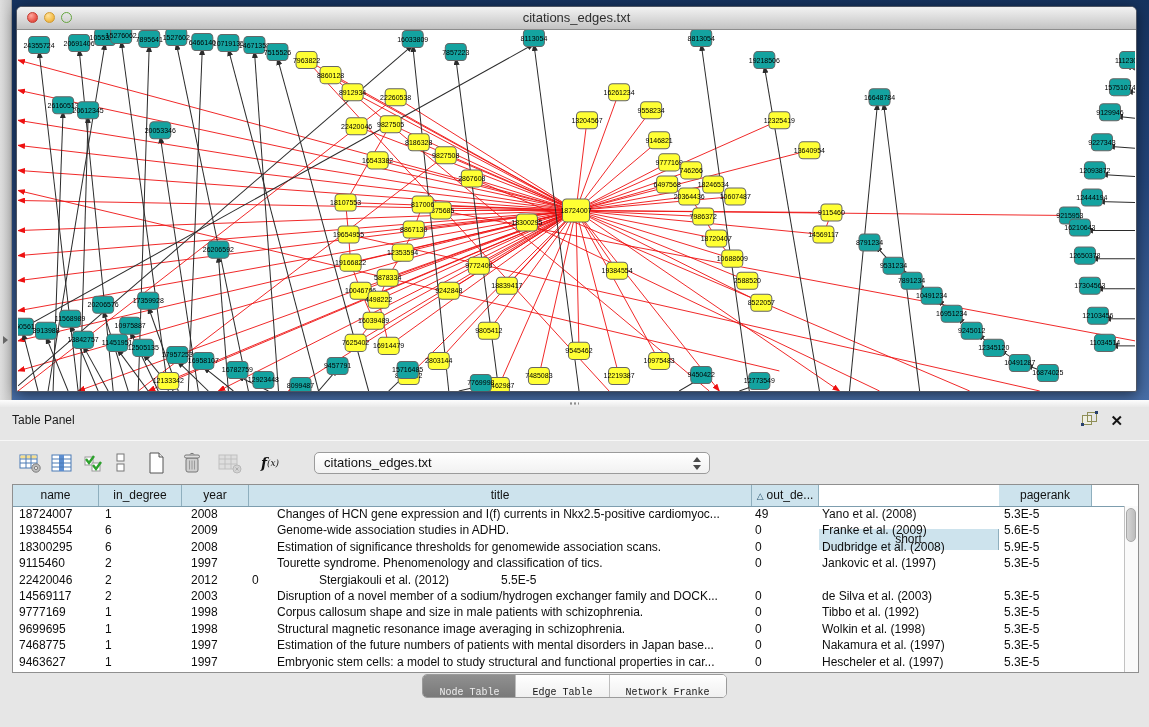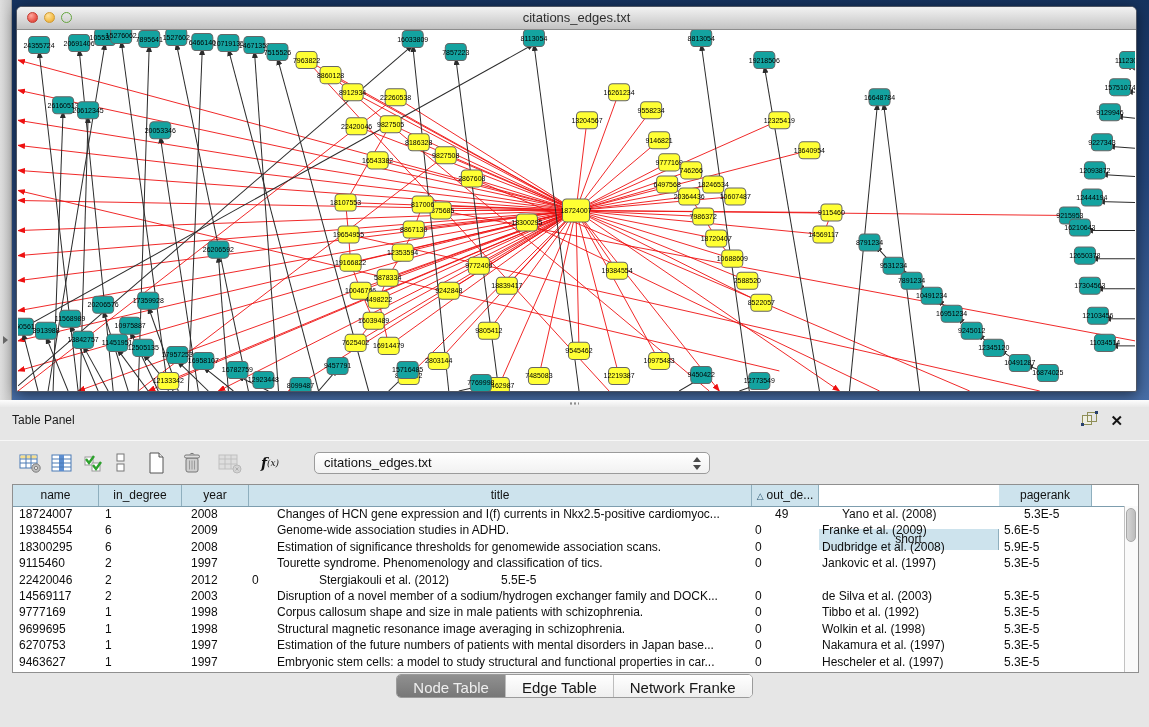--- a/index.html
+++ b/index.html
@@ -67,22 +67,22 @@
     text-overflow:ellipsis;flex-shrink:0;}
   .vscroll{position:absolute;top:21px;right:0;bottom:0;width:14px;background:#fafafa;
     border-left:1px solid #c2c2c2;box-sizing:border-box;}
   .vthumb{position:absolute;top:2px;left:1px;width:10px;height:34px;border-radius:6px;
     background:linear-gradient(90deg,#d6d6d6,#bcbcbc);border:1px solid #a7a7a7;box-sizing:border-box;}
 
   
   .tabs-row{position:absolute;left:0;top:265px;right:0;height:27px;text-align:center;}
   .seg{display:inline-flex;height:22px;border:1px solid #9b9b9b;border-radius:5px;overflow:hidden;
     background:#fff;margin-top:2px;}
-  .seg-btn{font-size:15px;padding:4px 16px;background:linear-gradient(#ffffff,#efefef);border:none;
-    border-left:1px solid #bdbdbd;color:#161616;font-family:Liberation Sans, sans-serif;height:100%;cursor:default;}
+  .seg-btn{font-size:10px;padding:12px 16px;background:linear-gradient(#ffffff,#efefef);border:none;
+    border-left:1px solid #bdbdbd;color:#161616;font-family:Liberation Mono, monospace;height:100%;cursor:default;}
   .seg-btn:first-child{border-left:none;}
   .seg-btn.sel{background:linear-gradient(#909090,#777777);color:#efefef;}
 
   
   .status-row{position:absolute;left:0;bottom:0;right:0;height:27px;border-top:1px solid #cbcbcb;
     display:flex;align-items:center;justify-content:flex-end;padding-right:22px;gap:7px;
     font-size:11px;color:#1b1b1b;box-sizing:border-box;}
   .mem-dot{width:13px;height:13px;border-radius:50%;border:1px solid #22841f;
     background:radial-gradient(circle at 35% 30%,#8ce48c,#2fae2f);box-sizing:border-box;}
 </style>
@@ -838,21 +838,21 @@
           <div class="hcell" style="width: 180px; margin-top: 44px;">short</div>
           <div class="hcell" style="width: 93px;">pagerank</div>
           <div class="hcell hfill"></div>
         </div>
       <div class="tbody" id="tbody">
           <div class="trow">
             <div class="tcell" style="width: 86px; padding-left: 6px;">18724007</div>
             <div class="tcell" style="width: 83px; padding-left: 6px;">1</div>
             <div class="tcell" style="width: 67px; padding-left: 9px;">2008</div>
             <div class="tcell" style="width: 503px; padding-left: 28px;">Changes of HCN gene expression and I(f) currents in Nkx2.5-positive cardiomyoc...</div>
-            <div class="tcell" style="width: 67px; padding-left: 3px; margin-left: 20px;">49</div>
+            <div class="tcell" style="width: 67px; padding-left: 3px;">49</div>
             <div class="tcell" style="width: 180px; padding-left: 3px;">Yano et al. (2008)</div>
             <div class="tcell" style="width: 93px; padding-left: 5px;">5.3E-5</div>
           </div>
           <div class="trow">
             <div class="tcell" style="width: 86px; padding-left: 6px;">19384554</div>
             <div class="tcell" style="width: 83px; padding-left: 6px;">6</div>
             <div class="tcell" style="width: 67px; padding-left: 9px;">2009</div>
             <div class="tcell" style="width: 503px; padding-left: 28px;">Genome-wide association studies in ADHD.</div>
             <div class="tcell" style="width: 67px; padding-left: 3px;">0</div>
             <div class="tcell" style="width: 180px; padding-left: 3px;">Franke et al. (2009)</div>
@@ -905,21 +905,21 @@
           <div class="trow">
             <div class="tcell" style="width: 86px; padding-left: 6px;">9699695</div>
             <div class="tcell" style="width: 83px; padding-left: 6px;">1</div>
             <div class="tcell" style="width: 67px; padding-left: 9px;">1998</div>
             <div class="tcell" style="width: 503px; padding-left: 28px;">Structural magnetic resonance image averaging in schizophrenia.</div>
             <div class="tcell" style="width: 67px; padding-left: 3px;">0</div>
             <div class="tcell" style="width: 180px; padding-left: 3px;">Wolkin et al. (1998)</div>
             <div class="tcell" style="width: 93px; padding-left: 5px;">5.3E-5</div>
           </div>
           <div class="trow">
-            <div class="tcell" style="width: 86px; padding-left: 6px;">6270753</div>
+            <div class="tcell" style="width: 86px; padding-left: 6px;">7468775</div>
             <div class="tcell" style="width: 83px; padding-left: 6px;">1</div>
             <div class="tcell" style="width: 67px; padding-left: 9px;">1997</div>
             <div class="tcell" style="width: 503px; padding-left: 28px;">Estimation of the future numbers of patients with mental disorders in Japan base...</div>
             <div class="tcell" style="width: 67px; padding-left: 3px;">0</div>
             <div class="tcell" style="width: 180px; padding-left: 3px;">Nakamura et al. (1997)</div>
             <div class="tcell" style="width: 93px; padding-left: 5px;">5.3E-5</div>
           </div>
           <div class="trow">
             <div class="tcell" style="width: 86px; padding-left: 6px;">9463627</div>
             <div class="tcell" style="width: 83px; padding-left: 6px;">1</div>

